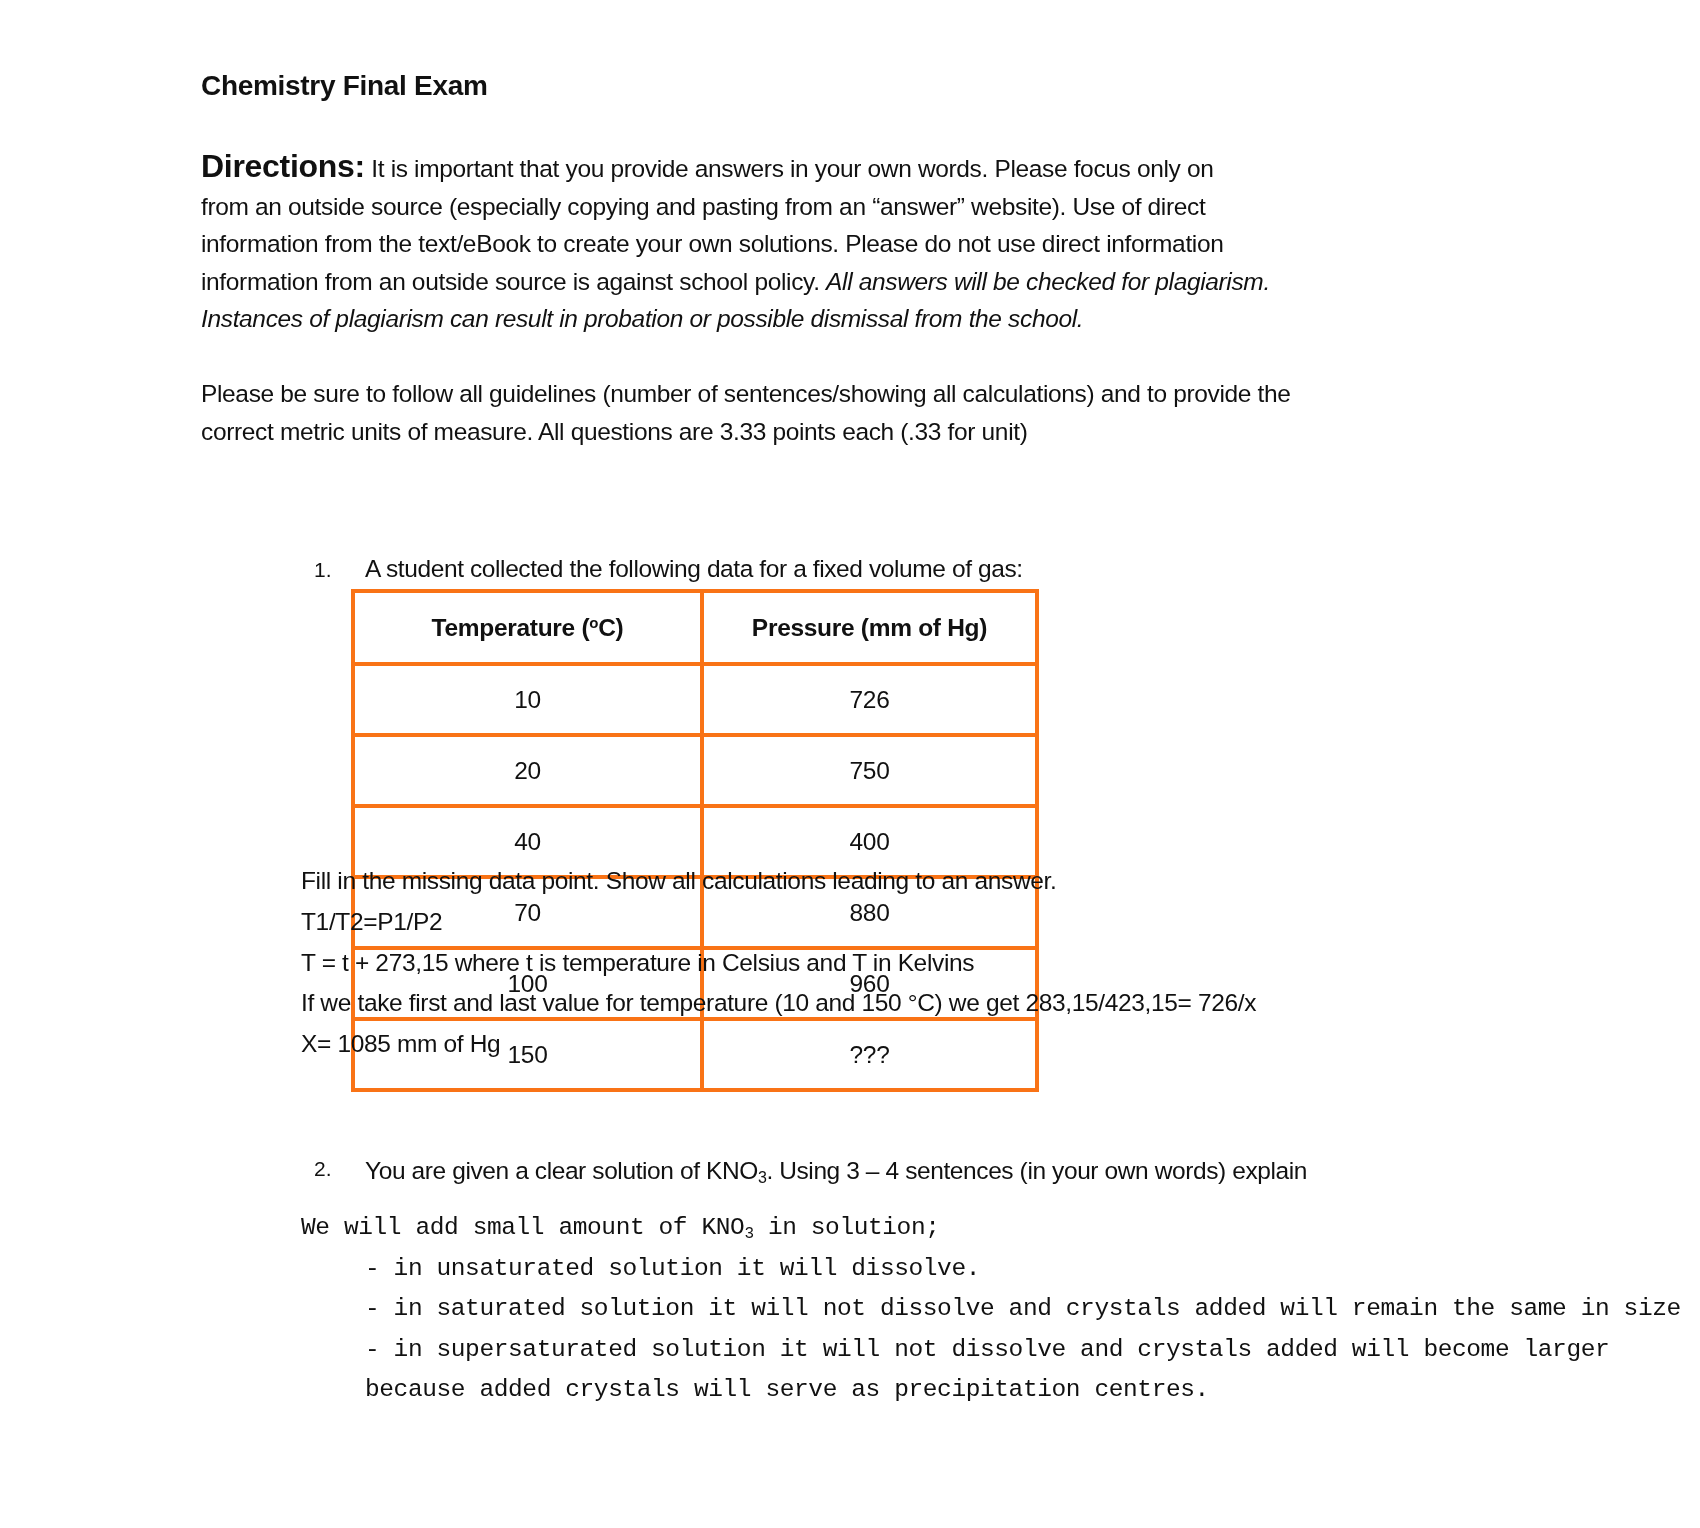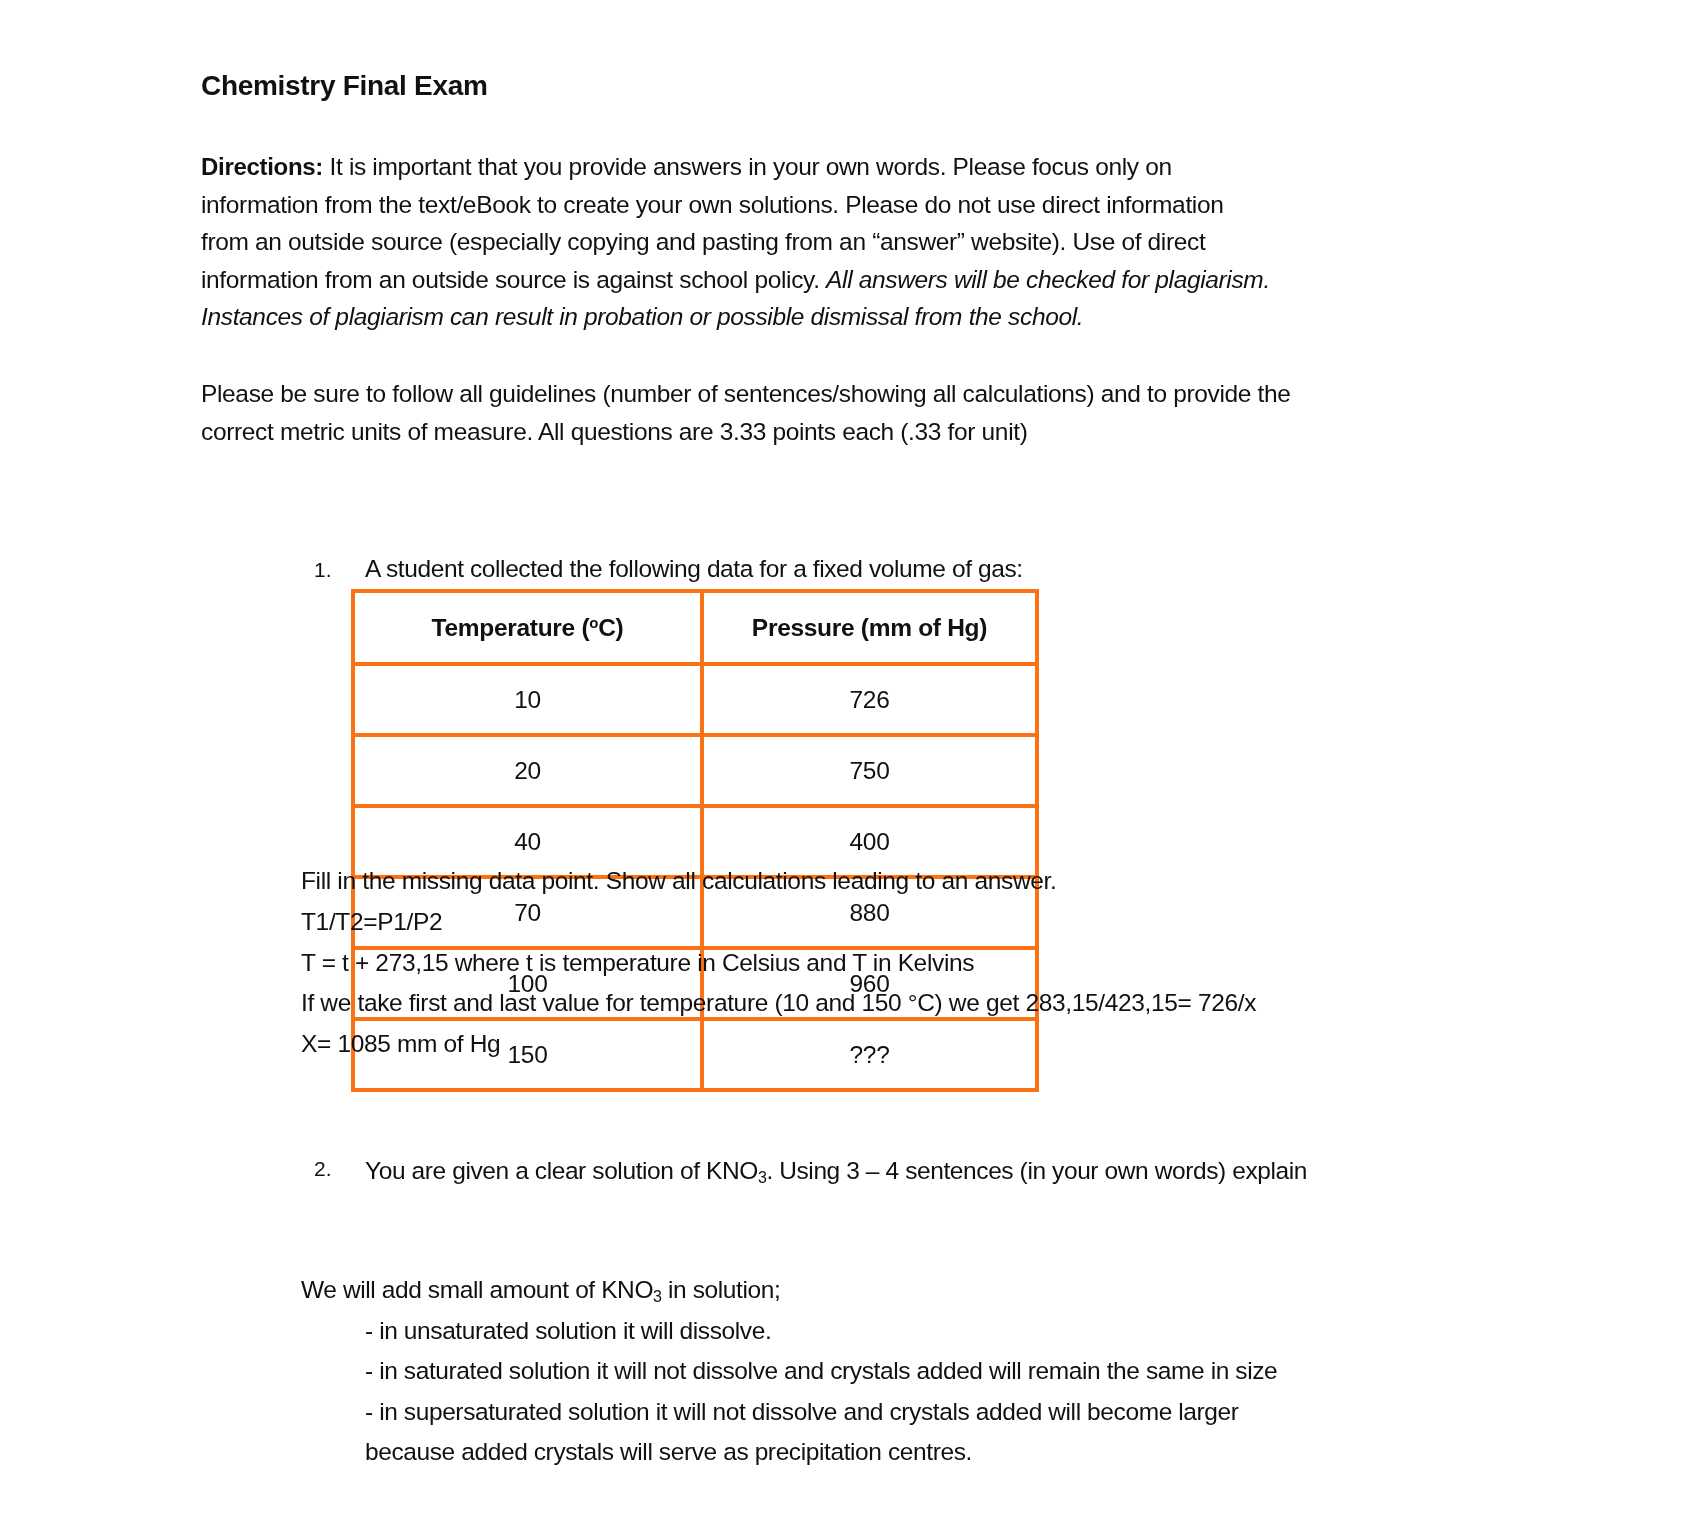--- a/index.html
+++ b/index.html
@@ -4,21 +4,21 @@
 <style>
   html, body { margin: 0; padding: 0; background: #ffffff; }
   body {
     width: 1700px; height: 1528px; position: relative; overflow: hidden;
     font-family: "Liberation Sans", sans-serif; color: #111111;
   }
   .abs { position: absolute; white-space: nowrap; }
   .title { left: 201px; top: 70px; font-size: 28px; font-weight: bold; letter-spacing: -0.3px; }
   .para { left: 201px; font-size: 24.5px; line-height: 37.5px; letter-spacing: -0.35px; }
   .para .line { display: block; white-space: nowrap; }
-  .dir-label { font-weight: bold; font-size: 24px; letter-spacing: -0.3px; }
+  .dir-label { font-weight: bold; font-size: 32px; letter-spacing: -0.3px; }
   .it { font-style: italic; }
   .directions { top: 148px; }
   .guidelines { top: 375px; }
 
   .qnum { font-size: 21px; }
   .q-text { font-size: 24.5px; letter-spacing: -0.4px; }
   .q1-num { left: 314px; top: 558px; }
   .q1-text { left: 365px; top: 555px; }
 
   table.data {
@@ -36,33 +36,33 @@
 
   .fill-line { left: 301px; top: 867px; font-size: 24.5px; letter-spacing: -0.35px; }
   .calc { left: 301px; top: 902px; font-size: 24.5px; line-height: 40.5px; letter-spacing: -0.35px; }
   .calc .line { display: block; }
 
   .q2-num { left: 314px; top: 1157px; }
   .q2 { left: 365px; top: 1150px; font-size: 24.5px; line-height: 41px; letter-spacing: -0.4px; }
   .q2 .line { display: block; }
   sub.s { font-size: 16px; vertical-align: -4px; line-height: 0; }
 
-  .ans2 { left: 301px; top: 1270px; font-size: 24.5px; line-height: 40.5px; letter-spacing: -0.4px; }
+  .ans2 { left: 301px; top: 1208px; font-size: 24.5px; line-height: 40.5px; letter-spacing: -0.4px; font-family: Liberation Mono, monospace; }
   .ans2 .line { display: block; }
   .ans2 .indent { padding-left: 64px; }
 </style>
 </head>
 <body>
 
 <div class="abs title">Chemistry Final Exam</div>
 
 <div class="abs para directions">
   <span class="line"><span class="dir-label">Directions:</span><span> It is important that you provide answers in your own words.  Please focus only on</span></span>
+  <span class="line">from an outside source (especially copying and pasting from an “answer” website). Use of direct</span>
   <span class="line">information from the text/eBook to create your own solutions.  Please do not use direct information</span>
-  <span class="line">from an outside source (especially copying and pasting from an “answer” website). Use of direct</span>
   <span class="line"><span>information from an outside source is against school policy.  </span><span class="it">All answers will be checked for plagiarism.</span></span>
   <span class="line it">Instances of plagiarism can result in probation or possible dismissal from the school.</span>
 </div>
 
 <div class="abs para guidelines">
   <span class="line">Please be sure to follow all guidelines (number of sentences/showing all calculations) and to provide the</span>
   <span class="line">correct metric units of measure.  All questions are 3.33 points each (.33 for unit)</span>
 </div>
 
 <div class="abs qnum q1-num">1.</div>

